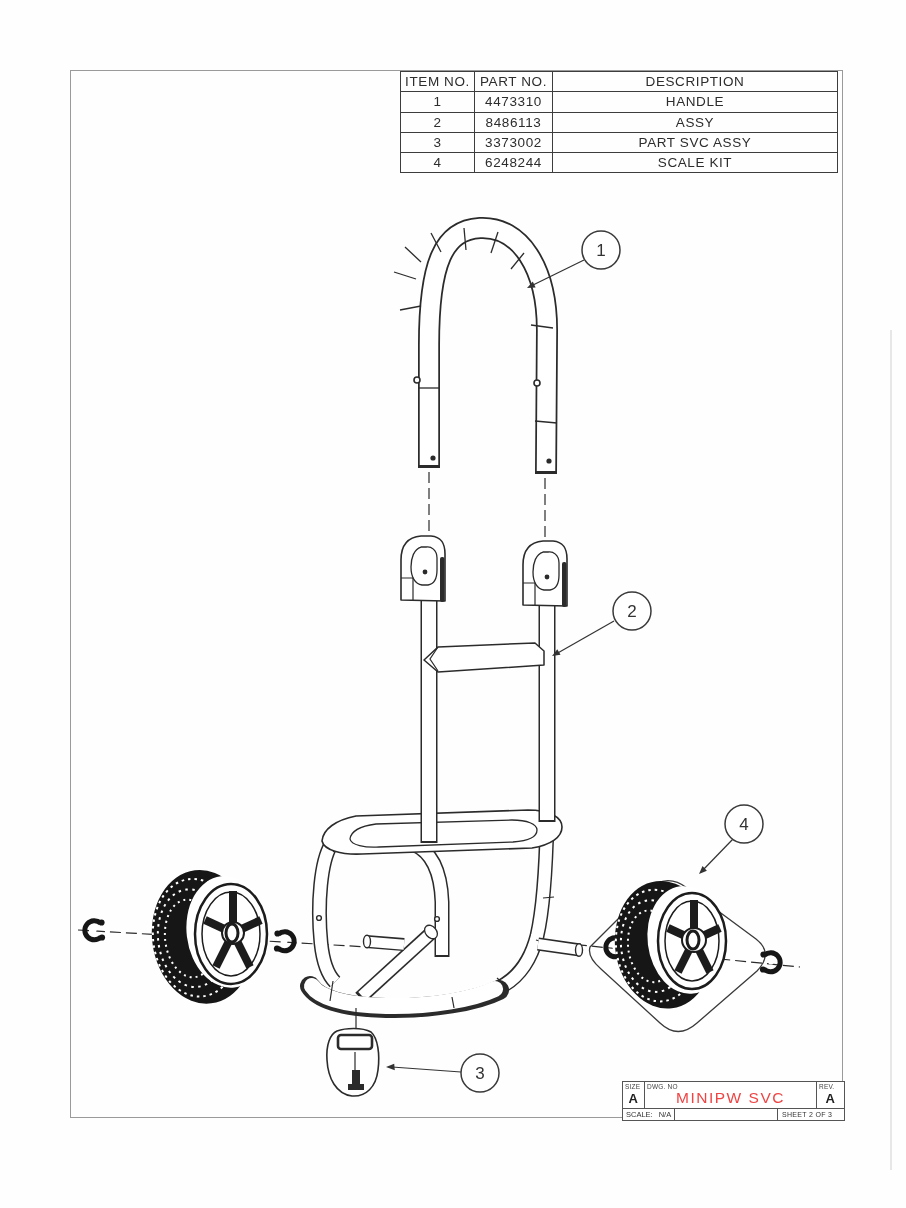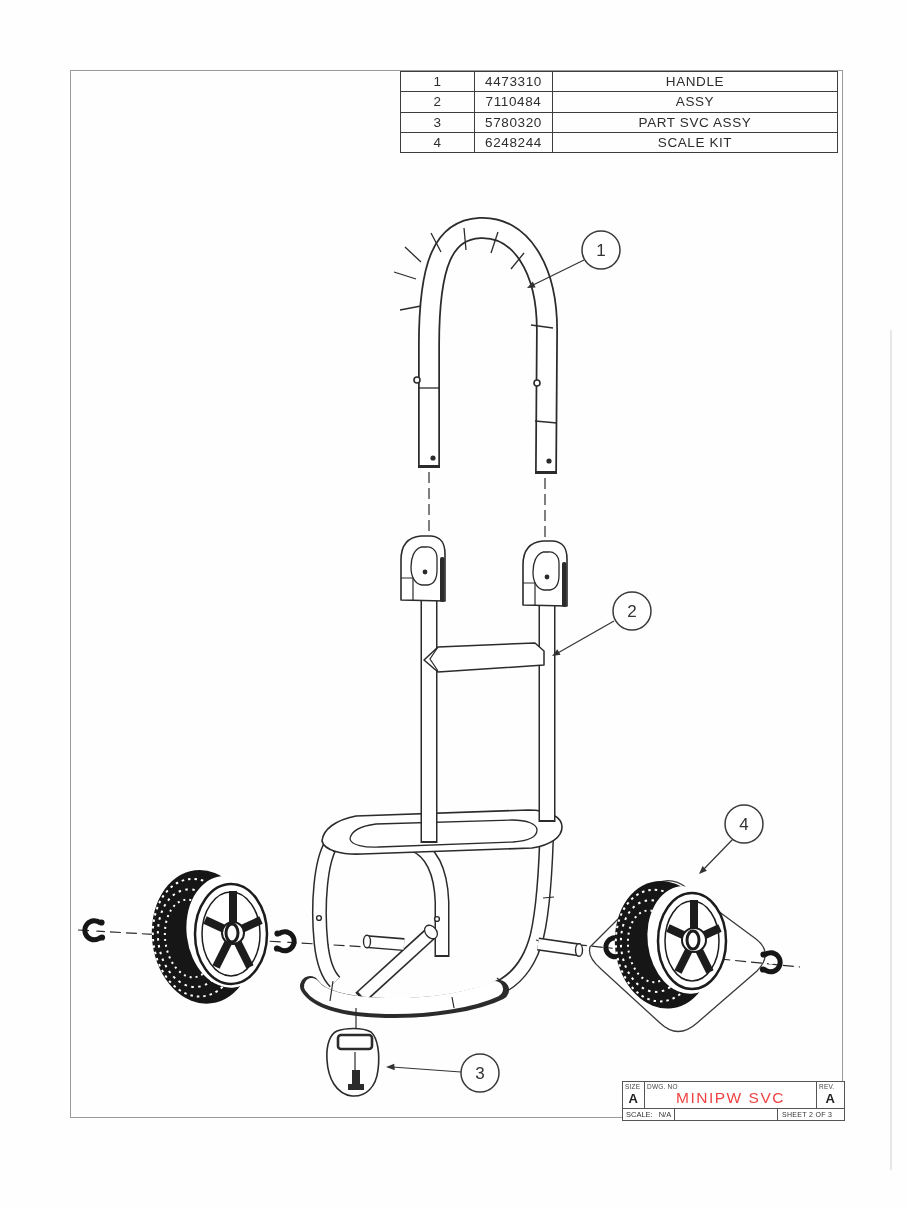--- a/index.html
+++ b/index.html
@@ -220,33 +220,38 @@
     </g>
   </svg>
 
   <table class="parts">
     <colgroup>
         <col class="col-item">
         <col class="col-part">
         <col>
       </colgroup>
     <tbody>
+        <tr>
+      <th>ITEM NO.</th>
+      <th>PART NO.</th>
+      <th>DESCRIPTION</th>
+    </tr>
     <tr>
       <td>1</td>
       <td>4473310</td>
       <td>HANDLE</td>
     </tr>
     <tr>
       <td>2</td>
-      <td>7110484</td>
+      <td>8486113</td>
       <td>ASSY</td>
     </tr>
     <tr>
       <td>3</td>
-      <td>5780320</td>
+      <td>3373002</td>
       <td>PART SVC ASSY</td>
     </tr>
     <tr>
       <td>4</td>
       <td>6248244</td>
       <td>SCALE KIT</td>
     </tr>
   </tbody>
     </table>
 

